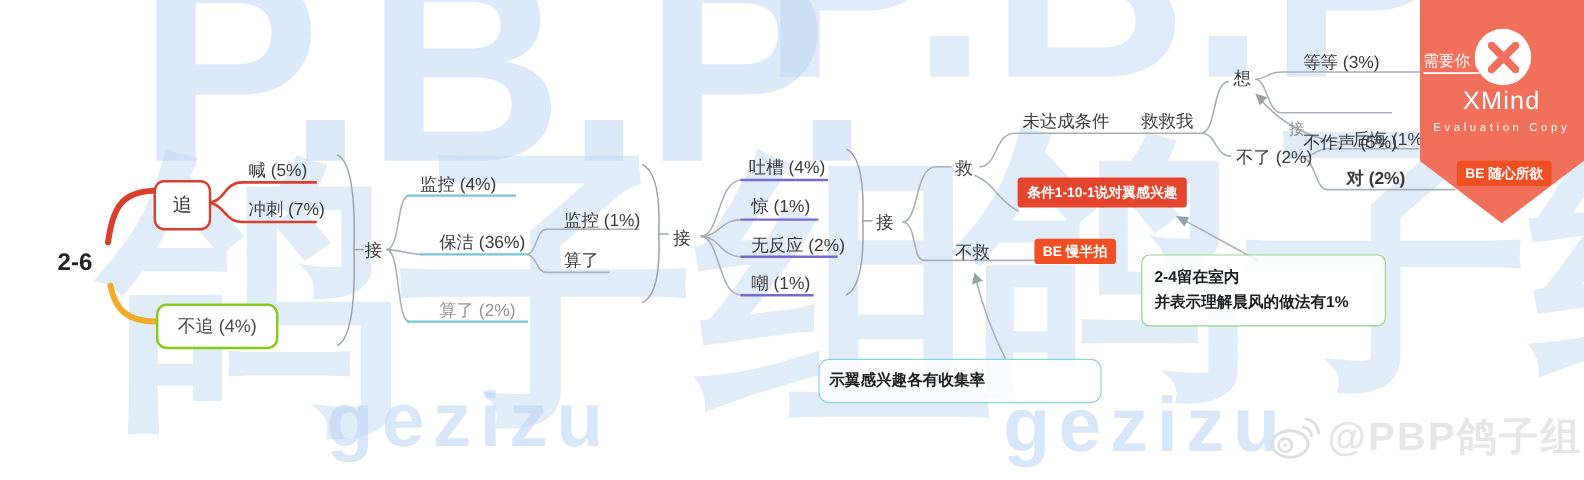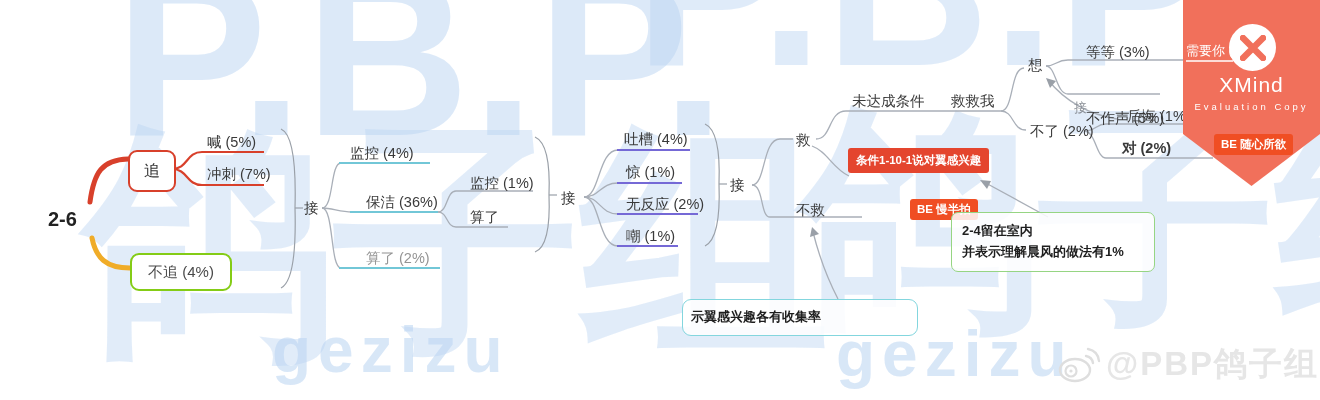--- a/index.html
+++ b/index.html
@@ -48,21 +48,21 @@
   .chase-box{left:128px;top:150px;width:44px;height:38px;border:2px solid var(--branch_red);
              font-size:16px;color:#333;}
   .nochase-box{left:130px;top:253px;width:98px;height:34px;border:2px solid #84cc16;
                font-size:15px;color:#4a4a4a;}
 
   
   .badge{position:absolute;z-index:4;color:#fff;font-size:11.5px;font-weight:bold;
          padding:3px 7px;border-radius:3px;white-space:nowrap;}
   .badge.red-box{background:var(--callout_red);z-index:2;font-size:11.5px;padding:5px 8px;}
   .badge.orange{background:var(--badge_orange);}
-  .badge.be-slow{left:910px;top:199px;z-index:2;}
+  .badge.be-slow{left:862px;top:199px;z-index:2;}
   .badge.be-free{left:1214px;top:134px;}
   .cond-box{left:848px;top:148px;}
 
   .note{position:absolute;z-index:2;background:rgba(255,255,255,.85);border-radius:7px;
         font-weight:bold;color:#1e1e1e;line-height:1.6;}
   .note-green{left:951px;top:212px;width:182px;border:1.5px solid var(--note_green_border);
               padding:8px 10px;font-size:13px;}
   .note-cyan{left:682px;top:299px;width:218px;border:1.5px solid var(--note_cyan_border);
              padding:7px 8px;font-size:13px;border-radius:9px;}
 

